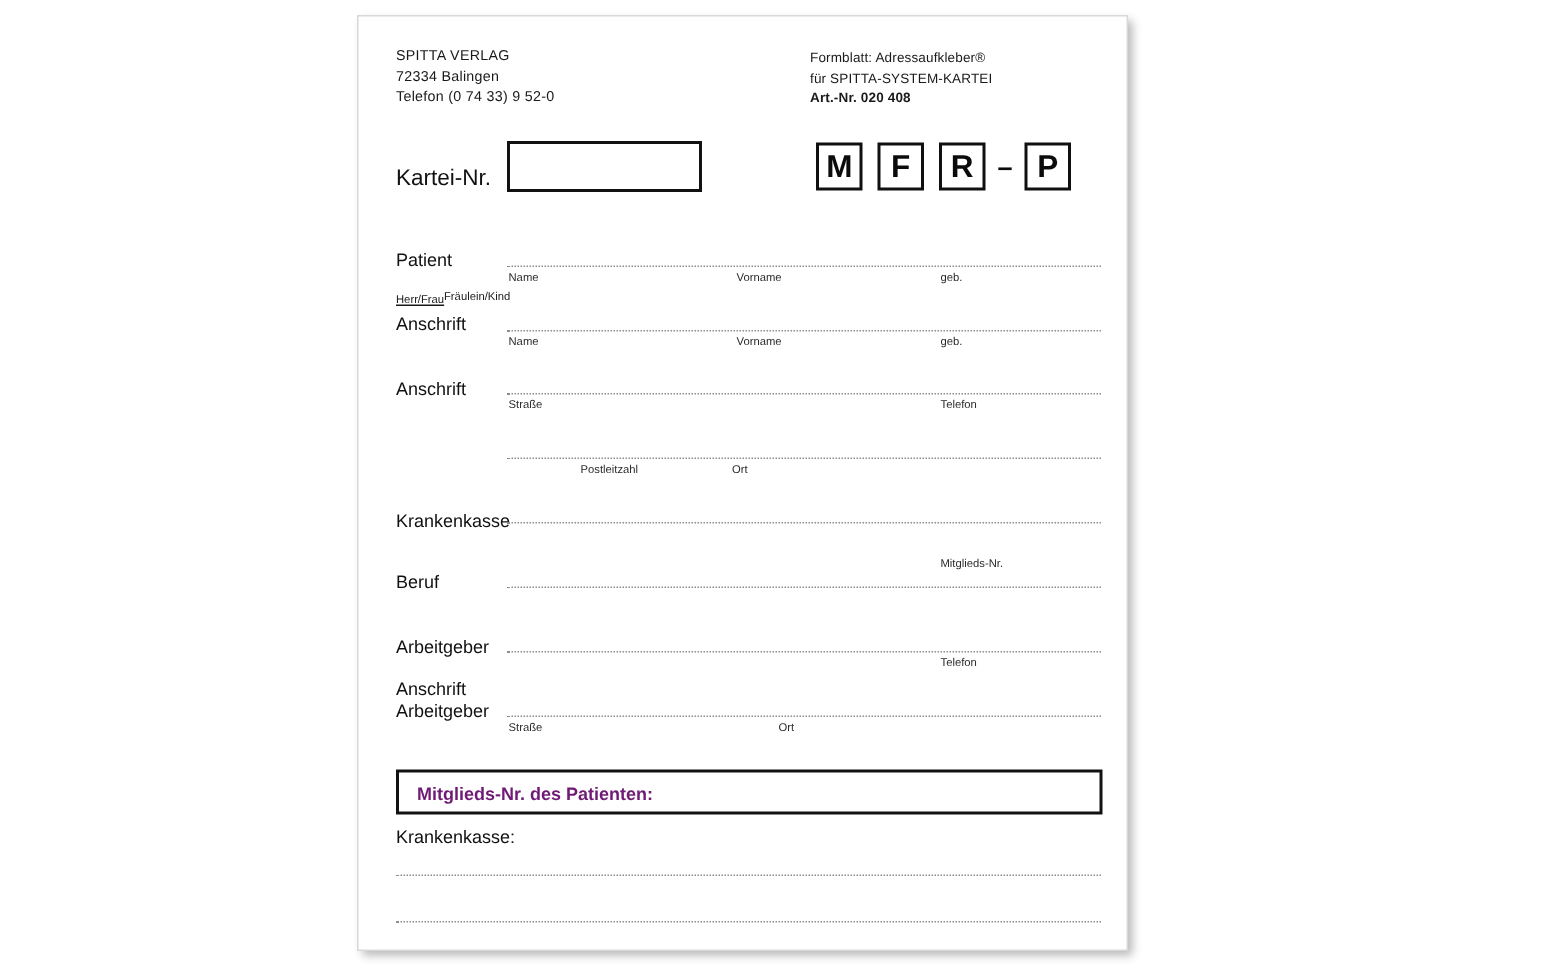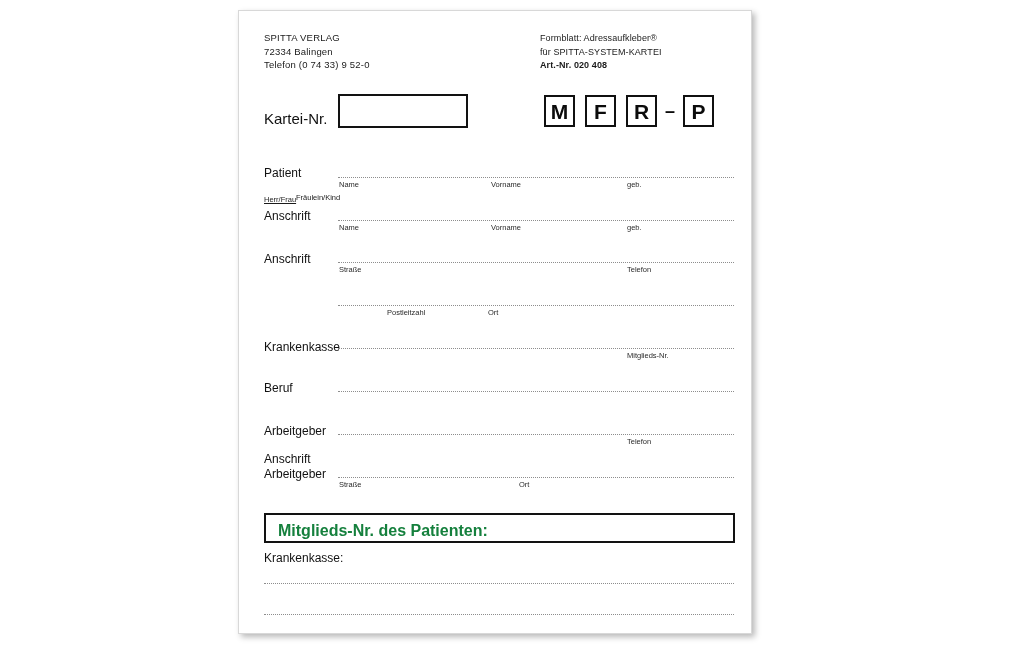--- a/index.html
+++ b/index.html
@@ -141,23 +141,23 @@
     width: 471px;
     height: 30px;
     border: 2px solid #121212;
     box-sizing: border-box;
     background: #fff;
   }
   .mitglied-box .txt {
     position: absolute;
     left: 12px;
     top: 7px;
-    font-size: 16px;
-    font-weight: bold;
-    color: #15803d;
+    font-size: 12px;
+    font-weight: bold;
+    color: #701a75;
     white-space: nowrap;
   }
 </style>
 </head>
 <body>
 
 <div id="sheet">
 
   <div class="hdr-left">
     <div>SPITTA VERLAG</div>
@@ -201,21 +201,21 @@
   <div class="dotline" style="left:99px; top:251px; width:396px;"></div>
   <div class="field-caption" style="left:100px; top:254px;">Straße</div>
   <div class="field-caption" style="left:388px; top:254px;">Telefon</div>
 
   <div class="dotline" style="left:99px; top:294px; width:396px;"></div>
   <div class="field-caption" style="left:100px; top:297px;margin-left:48px;">Postleitzahl</div>
   <div class="field-caption" style="left:249px; top:297px;">Ort</div>
 
   <div class="blk-label" style="left:25px; top:329px;text-align:right;">Krankenkasse</div>
   <div class="dotline" style="left:99px; top:337px; width:396px;"></div>
-  <div class="field-caption" style="left:388px; top:340px;text-align:right;">Mitglieds-Nr.</div>
+  <div class="field-caption" style="left:388px; top:360px;text-align:right;">Mitglieds-Nr.</div>
 
   <div class="blk-label" style="left:25px; top:370px;">Beruf</div>
   <div class="dotline" style="left:99px; top:380px; width:396px;"></div>
 
   <div class="blk-label" style="left:25px; top:413px;">Arbeitgeber</div>
   <div class="dotline" style="left:99px; top:423px; width:396px;"></div>
   <div class="field-caption" style="left:388px; top:426px;">Telefon</div>
 
   <div class="blk-label" style="left:25px; top:441px;">Anschrift</div>
   <div class="blk-label" style="left:25px; top:456px;">Arbeitgeber</div>

